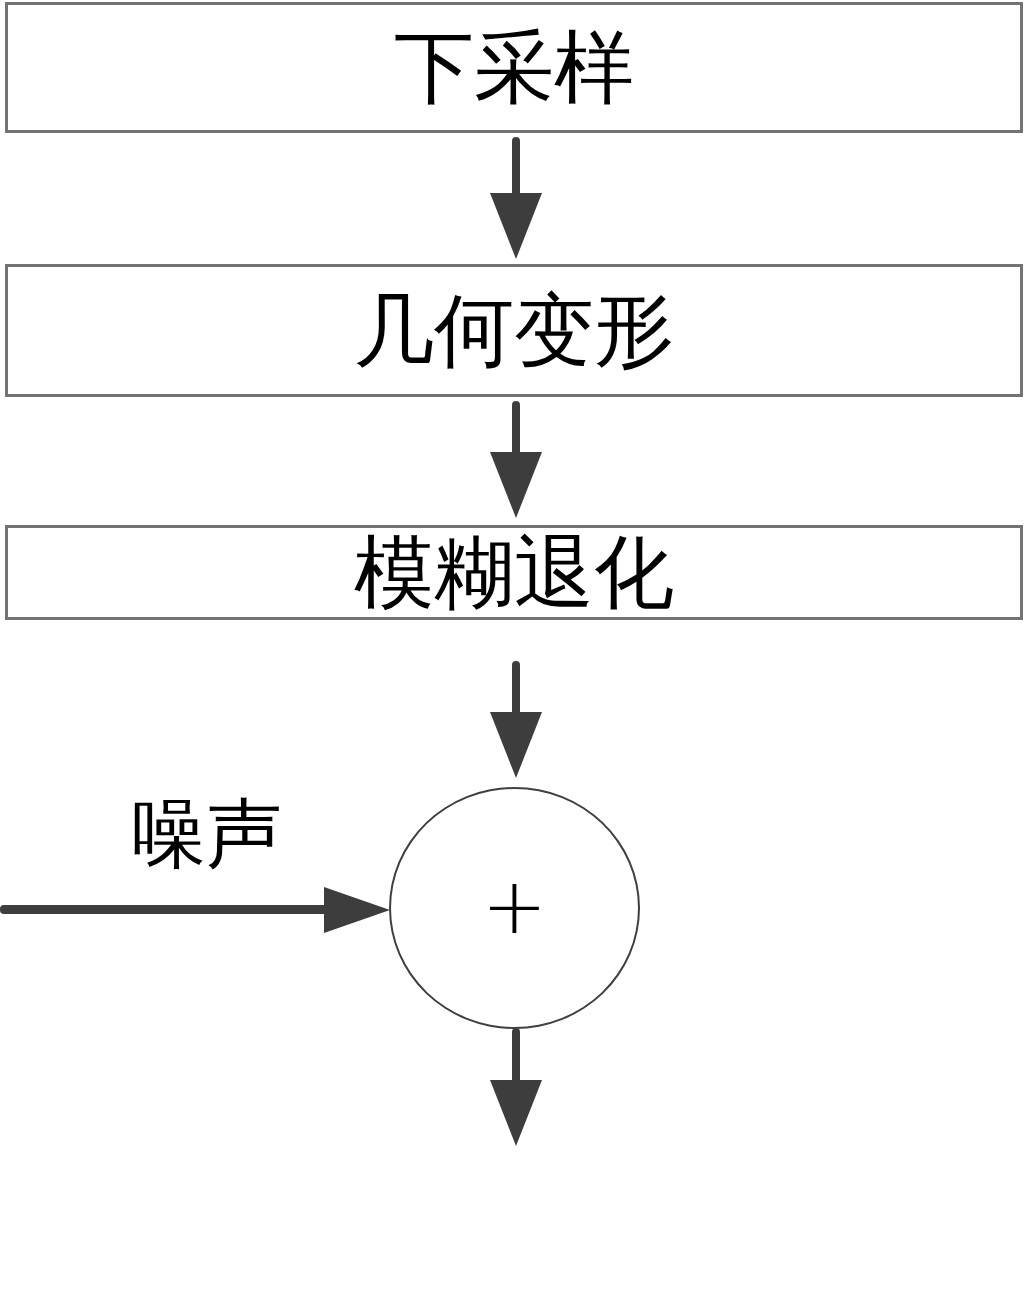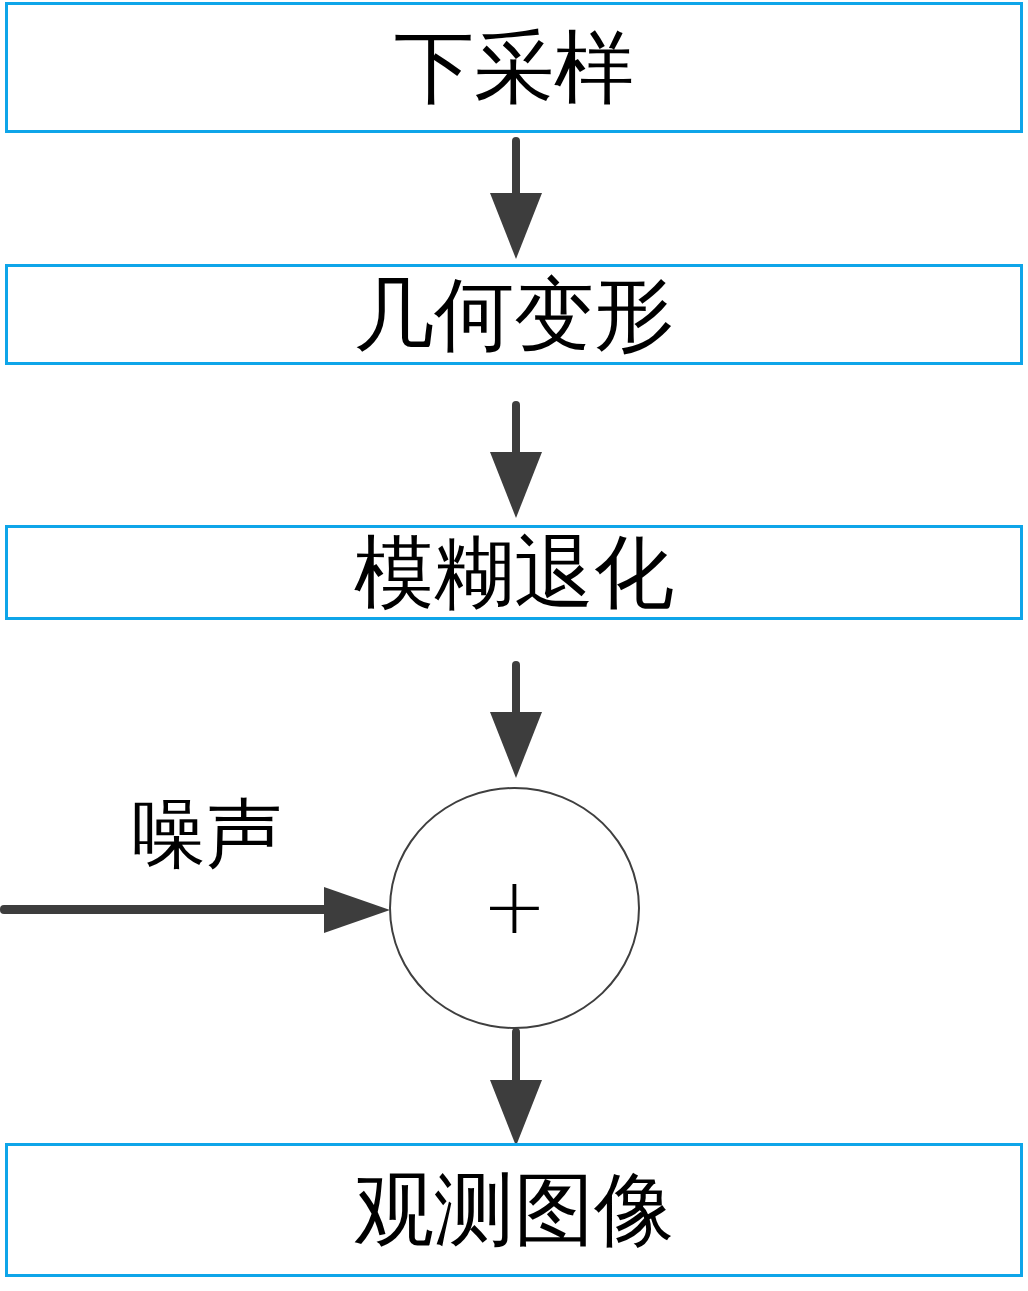--- a/index.html
+++ b/index.html
@@ -15,21 +15,21 @@
     overflow: hidden;
     font-family: "DejaVu Serif", "Liberation Serif", serif;
   }
 
   
   .process-box {
     position: absolute;
     left: 5px;
     width: 1018px;
     box-sizing: border-box;
-    border: 3px solid #0ea5e9;
+    border: 3px solid #737373;
     background: #ffffff;
     display: flex;
     align-items: center;
     justify-content: center;
   }
   .box-label {
     font-size: 80px;
     line-height: 1;
     color: #000000;
     letter-spacing: 0px;
@@ -121,21 +121,21 @@
 
   <div class="process-box" style="top: 2px; height: 131px;">
     <span class="box-label">下采样</span>
   </div>
 
   <div class="v-arrow" style="left: 490px; top: 137px;">
     <div class="stem" style="height: 56px;"></div>
     <div class="head"></div>
   </div>
 
-  <div class="process-box" style="top: 264px; height: 101px; text-align: right;">
+  <div class="process-box" style="top: 264px; height: 133px; text-align: right;">
     <span class="box-label">几何变形</span>
   </div>
 
   <div class="v-arrow" style="left: 490px; top: 401px;">
     <div class="stem" style="height: 51px;"></div>
     <div class="head"></div>
   </div>
 
   <div class="process-box" style="top: 525px; height: 95px;">
     <span class="box-label">模糊退化</span>
@@ -153,17 +153,14 @@
 
   <div class="adder-circle">
     <span class="plus-symbol">+</span>
   </div>
 
   <div class="v-arrow" style="left: 490px; top: 1028px;">
     <div class="stem" style="height: 52px;"></div>
     <div class="head"></div>
   </div>
 
-  <div class="process-box" style="top: 1143px; height: 134px;">
-    <span class="box-label">观测图像</span>
-  </div>
 
 </div>
 
 </body></html>

